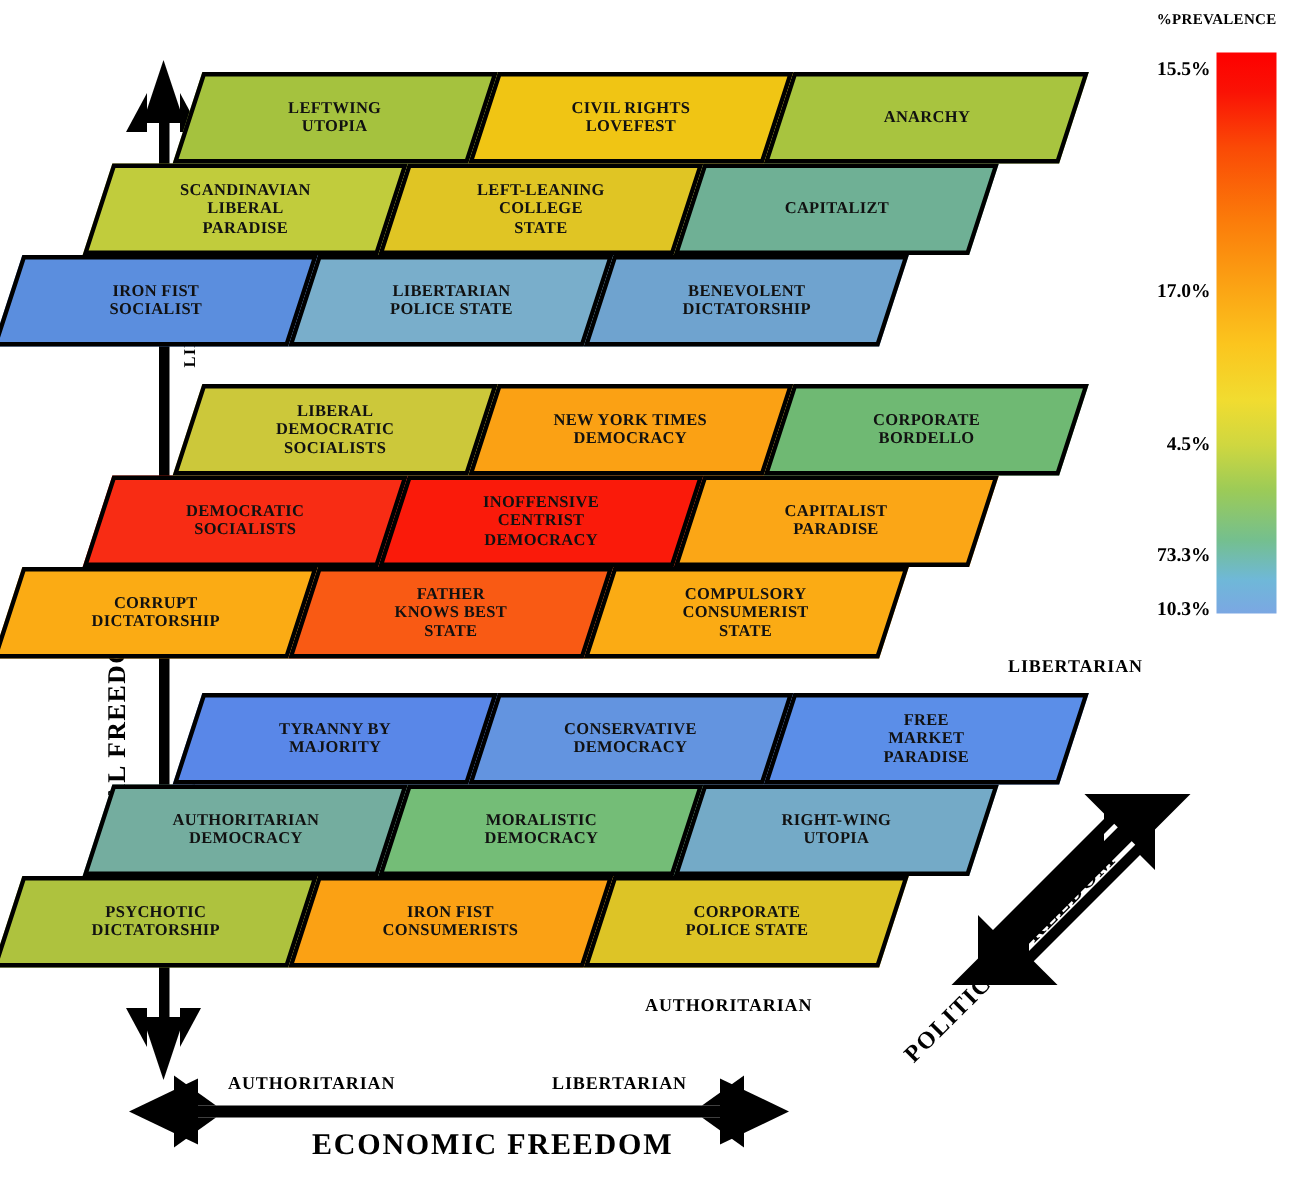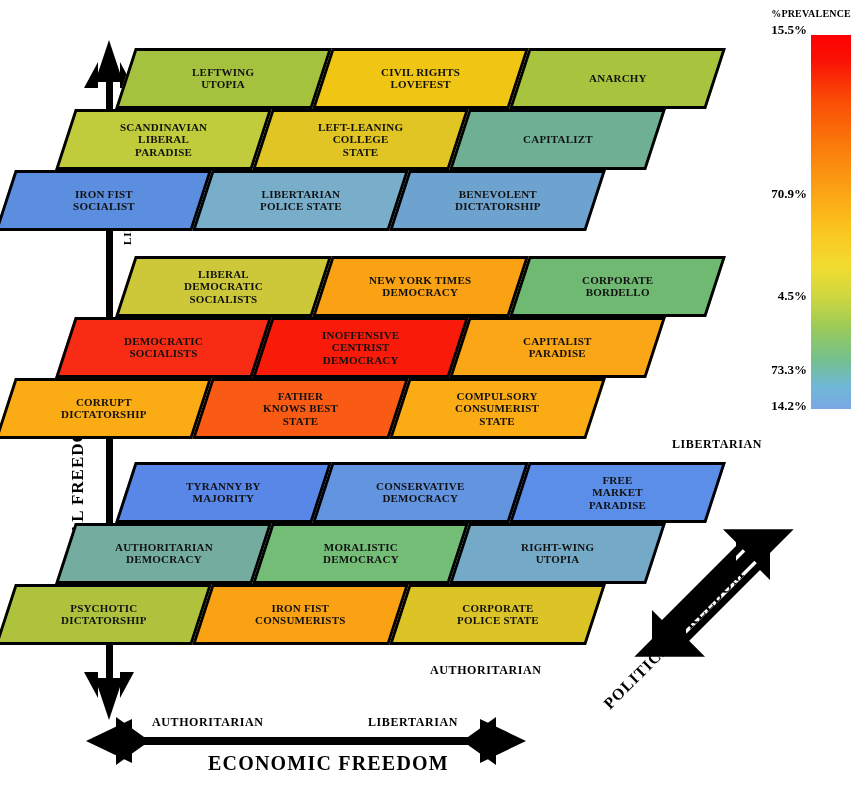--- a/index.html
+++ b/index.html
@@ -231,19 +231,19 @@
     <div class="wing-r-t"></div>
     <div class="wing-r-b"></div>
     <div class="head-r"></div>
   </div>
   <div class="axis-label" style="left:152px;top:715px;font-size:12px;">AUTHORITARIAN</div>
   <div class="axis-label" style="left:368px;top:715px;font-size:12px;">LIBERTARIAN</div>
   <div class="axis-label" style="left:208px;top:752px;font-size:20px;letter-spacing:1.2px;">ECONOMIC FREEDOM</div>
 
   <div id="cbar-title" style="right:12px;">%PREVALENCE</div>
   <div id="cbar"></div>
-  <div class="tick" style="right:56px;top:22px;">15.5%</div>
-  <div class="tick" style="right:56px;top:186px;">70.9%</div>
+  <div class="tick" style="right:56px;top:38px;">15.5%</div>
+  <div class="tick" style="right:56px;top:186px;">17.0%</div>
   <div class="tick" style="right:56px;top:288px;text-align:center;">4.5%</div>
   <div class="tick" style="right:56px;top:362px;">73.3%</div>
-  <div class="tick" style="right:56px;top:398px;">14.2%</div>
+  <div class="tick" style="right:56px;top:398px;">10.3%</div>
 
 </div>
 
 </body></html>

